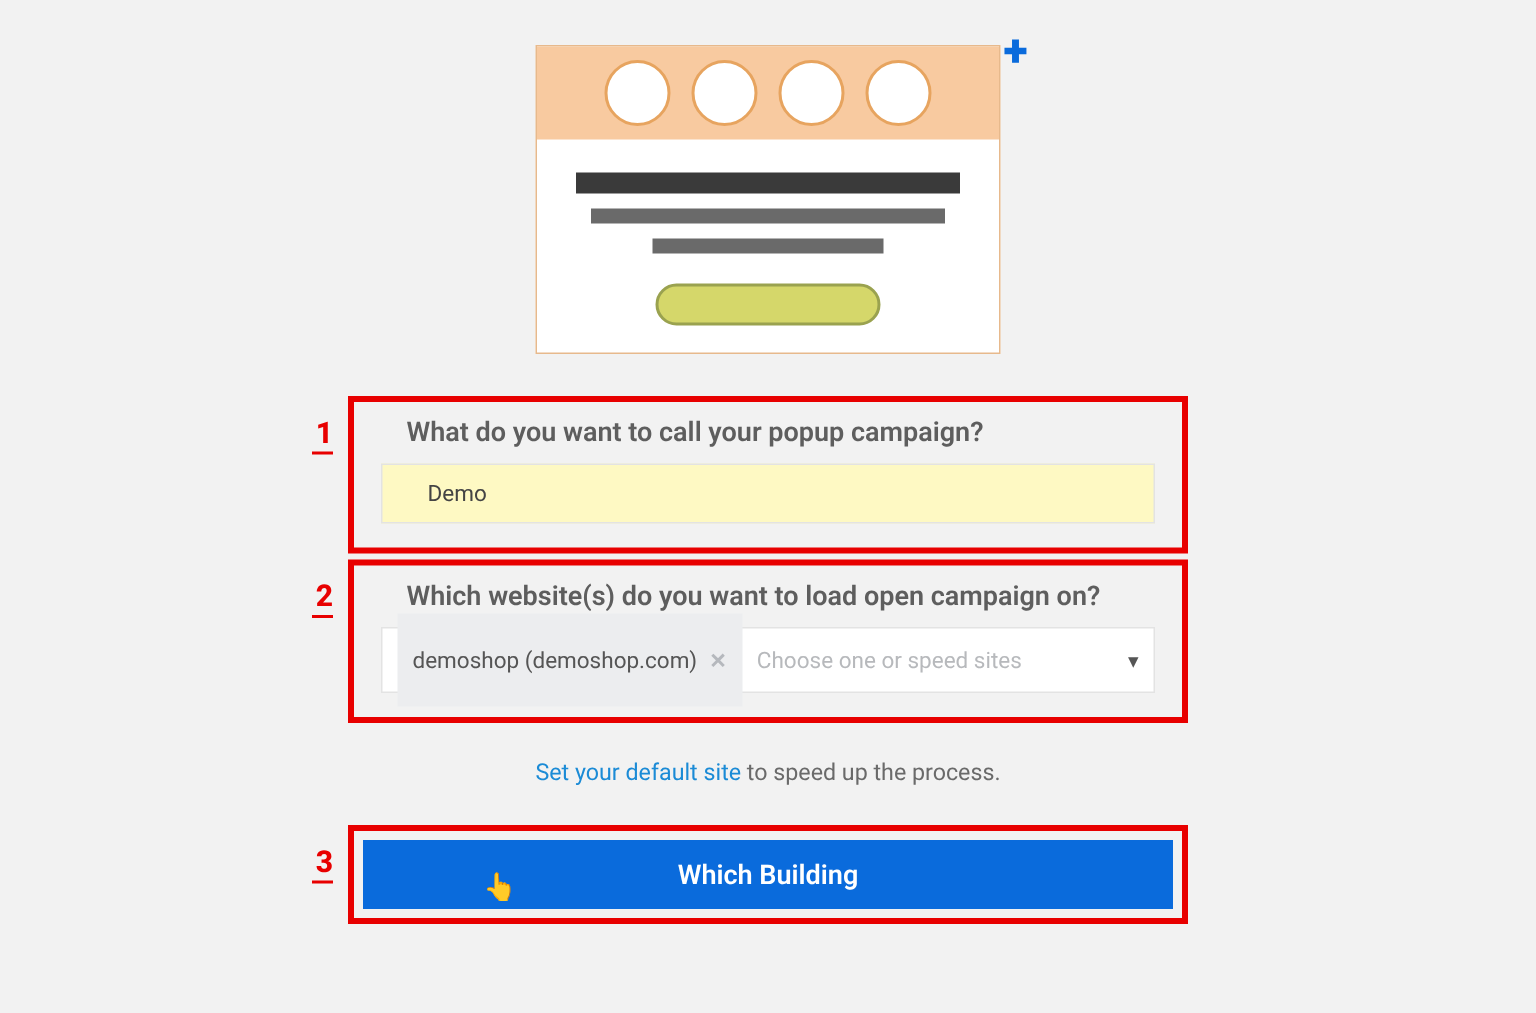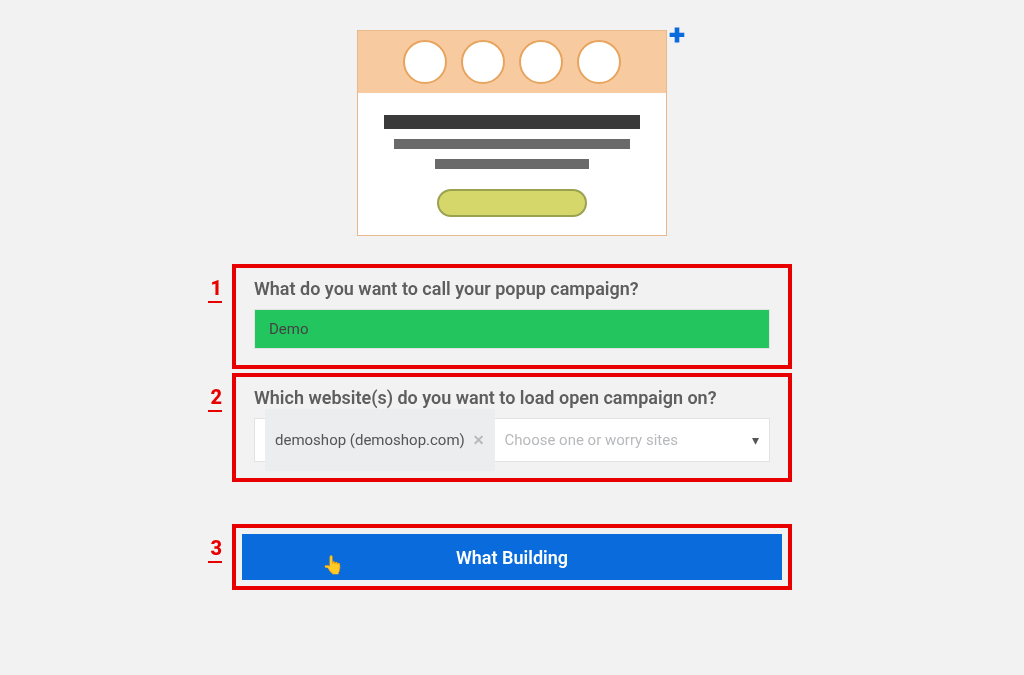--- a/index.html
+++ b/index.html
@@ -91,27 +91,28 @@
     border-bottom: 2px solid #e80000;
     min-width: 14px;
     text-align: right;
     padding-bottom: 1px;
   }
   .q-label {
     font-size: 18px;
     font-weight: 600;
     color: #5e5e5e;
     margin-bottom: 10px;
+    margin-left: 17px;
   }
   .text-input {
     width: 100%;
     height: 40px;
     border: 1px solid #e3e3e3;
-    background: #22c55e;
-    padding: 0 14px;
+    background: #fef9c3;
+    padding: 0 30px;
     font-size: 15px;
     color: #444;
     outline: none;
     font-family: inherit;
   }
   .site-row {
     display: flex;
     align-items: center;
     gap: 10px;
     background: #fff;
@@ -209,27 +210,30 @@
   </div>
 
   <div class="section">
     <div class="marker">2</div>
     <div class="q-label">Which website(s) do you want to load open campaign on?</div>
     <div class="site-row">
       <div class="chip">
         <span>demoshop (demoshop.com)</span>
         <span class="chip-x">✕</span>
       </div>
-      <div class="site-placeholder">Choose one or worry sites</div>
+      <div class="site-placeholder">Choose one or speed sites</div>
       <div class="chevron">▾</div>
     </div>
   </div>
 
   <div class="helper">
+    <div>
+      <a href="#">Set your default site</a><span> to speed up the process.</span>
+    </div>
   </div>
 
   <div class="cta-wrap">
     <div class="marker">3</div>
-    <button class="cta">What Building</button>
+    <button class="cta">Which Building</button>
     <div class="cursor">👆</div>
   </div>
 
 </div>
 
 </body></html>

